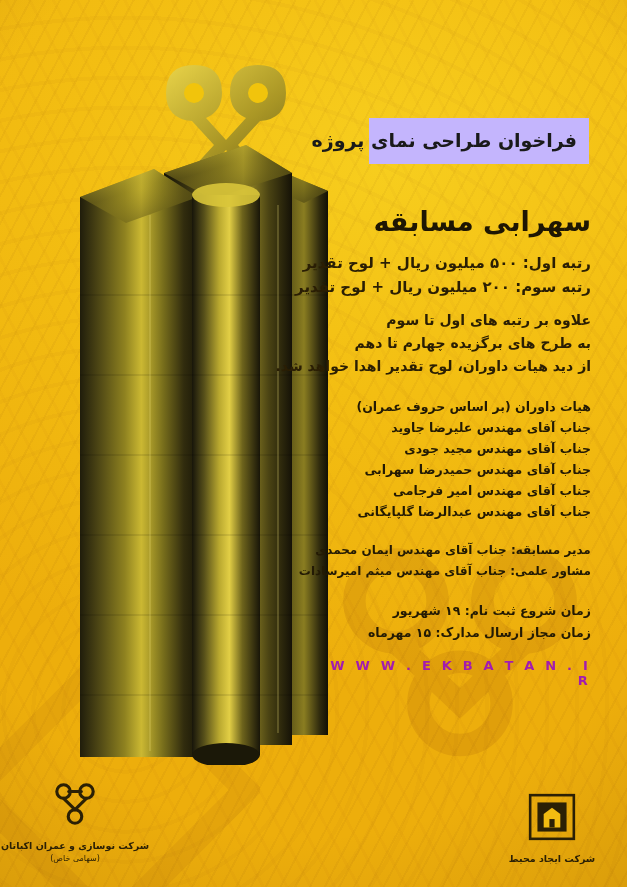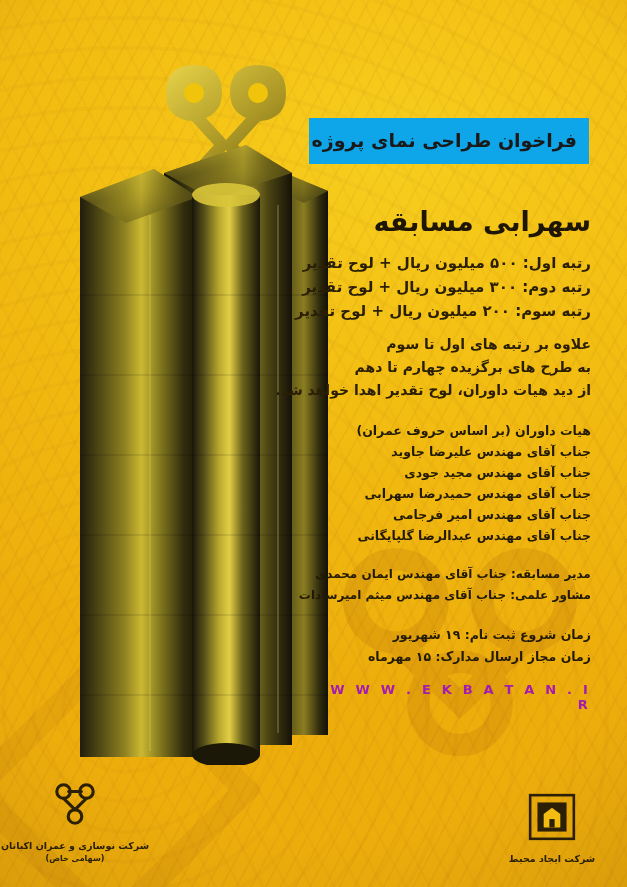--- a/index.html
+++ b/index.html
@@ -55,22 +55,22 @@
     top: 45px;
     width: 300px;
     height: 720px;
   }
 
   
   #headline {
     position: absolute;
     right: 38px;
     top: 118px;
-    width: 280px;
-    background: #0ea5e9;
+    width: 220px;
+    background: #c4b5fd;
     padding: 9px 12px 11px 25px;
     box-sizing: border-box;
     text-align: right;
   }
   #headline .ln {
     color: #1a1a1a;
     font-weight: 700;
     font-size: 19px;
     line-height: 26px;
     white-space: nowrap;
@@ -162,21 +162,21 @@
     gap: 58px;
   }
   .logo-block { text-align: center; width: 150px; }
   .logo-caption {
     margin-top: 5px;
     font-size: 9.5px;
     font-weight: 700;
     color: #2b2005;
     line-height: 13px;
   }
-  .logo-caption .sub { font-size: 8px; font-weight: 700; display: block; }
+  .logo-caption .sub { font-size: 8px; font-weight: 400; display: block; }
 </style>
 </head>
 <body>
 
 <div id="poster">
 
   <div class="bg-base"></div>
   <div class="bg-texture"></div>
 
   <svg class="wm" style="left:300px;top:500px;width:320px;height:330px" viewBox="0 0 100 100">
@@ -282,21 +282,20 @@
 
   <div id="headline">
     <div class="ln">فراخوان طراحی نمای پروژه</div>
   </div>
 
   <div id="textcol">
 
     <div id="prizes-title">سهرابی مسابقه</div>
 
     <div class="prize-line">رتبه اول: ۵۰۰ میلیون ریال + لوح تقدیر</div>
-    <div class="prize-line">رتبه دوم: ۳۰۰ میلیون ریال + لوح تقدیر</div>
     <div class="prize-line">رتبه سوم: ۲۰۰ میلیون ریال + لوح تقدیر</div>
 
     <div class="gap-sm"></div>
 
     <div class="note-line">علاوه بر رتبه های اول تا سوم</div>
     <div class="note-line">به طرح های برگزیده چهارم تا دهم</div>
     <div class="note-line">از دید هیات داوران، لوح تقدیر اهدا خواهد شد.</div>
 
     <div class="gap-md"></div>
 

